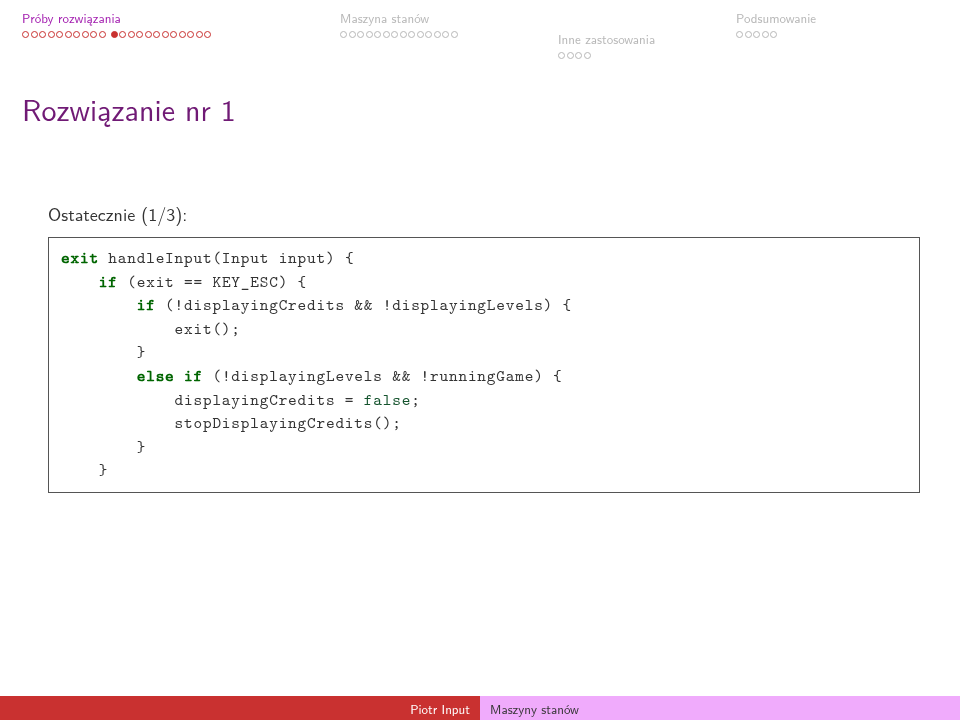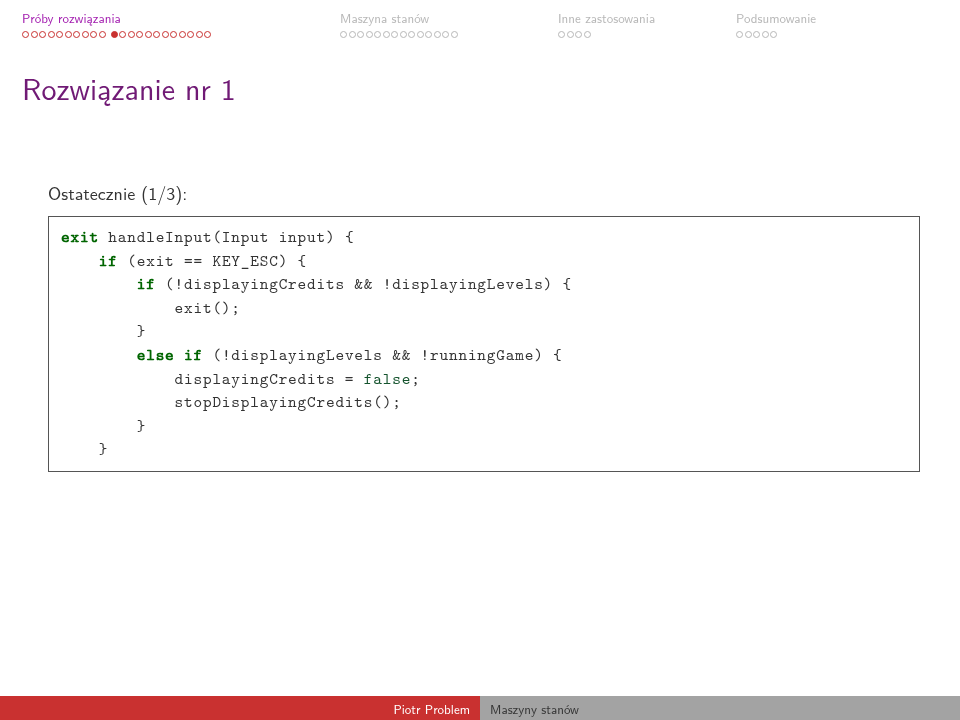--- a/index.html
+++ b/index.html
@@ -74,21 +74,21 @@
     background: #c93130;
     color: #ffffff;
     font-size: 13px;
     display: flex;
     align-items: center;
     justify-content: flex-end;
     padding-right: 10px;
   }
   .footer .right {
     flex: 1;
-    background: #a3a3a3;
+    background: #f0abfc;
     color: #333333;
     font-size: 13px;
     display: flex;
     align-items: center;
     padding-left: 10px;
   }
 </style>
 </head>
 <body>
 
@@ -137,21 +137,21 @@
           <span class="dot"></span>
           <span class="dot"></span>
           <span class="dot"></span>
           <span class="dot"></span>
           <span class="dot"></span>
           <span class="dot"></span>
           <span class="dot"></span>
         </div>
       </div>
     </div>
-    <div class="nav-sec" style="width: 150px;">
+    <div class="nav-sec" style="width: 150px; margin-top: 21px;">
       <span class="label">Inne zastosowania</span>
       <div class="dotgroups">
         <div class="dots">
           <span class="dot"></span>
           <span class="dot"></span>
           <span class="dot"></span>
           <span class="dot"></span>
         </div>
       </div>
     </div>
@@ -178,15 +178,15 @@
 <span>        </span><span class="kw">if</span><span> (!displayingCredits &amp;&amp; !displayingLevels) {</span>
 <span>            exit();</span>
 <span>        }</span>
 <span>        </span><span class="kw">else if</span><span> (!displayingLevels &amp;&amp; !runningGame) {</span>
 <span>            displayingCredits = </span><span class="val">false</span><span>;</span>
 <span>            stopDisplayingCredits();</span>
 <span>        }</span>
 <span>    }</span></div>
 
 <div class="footer">
-  <div class="left">Piotr Problem</div>
+  <div class="left">Piotr Input</div>
   <div class="right">Maszyny stanów</div>
 </div>
 
 </body></html>

